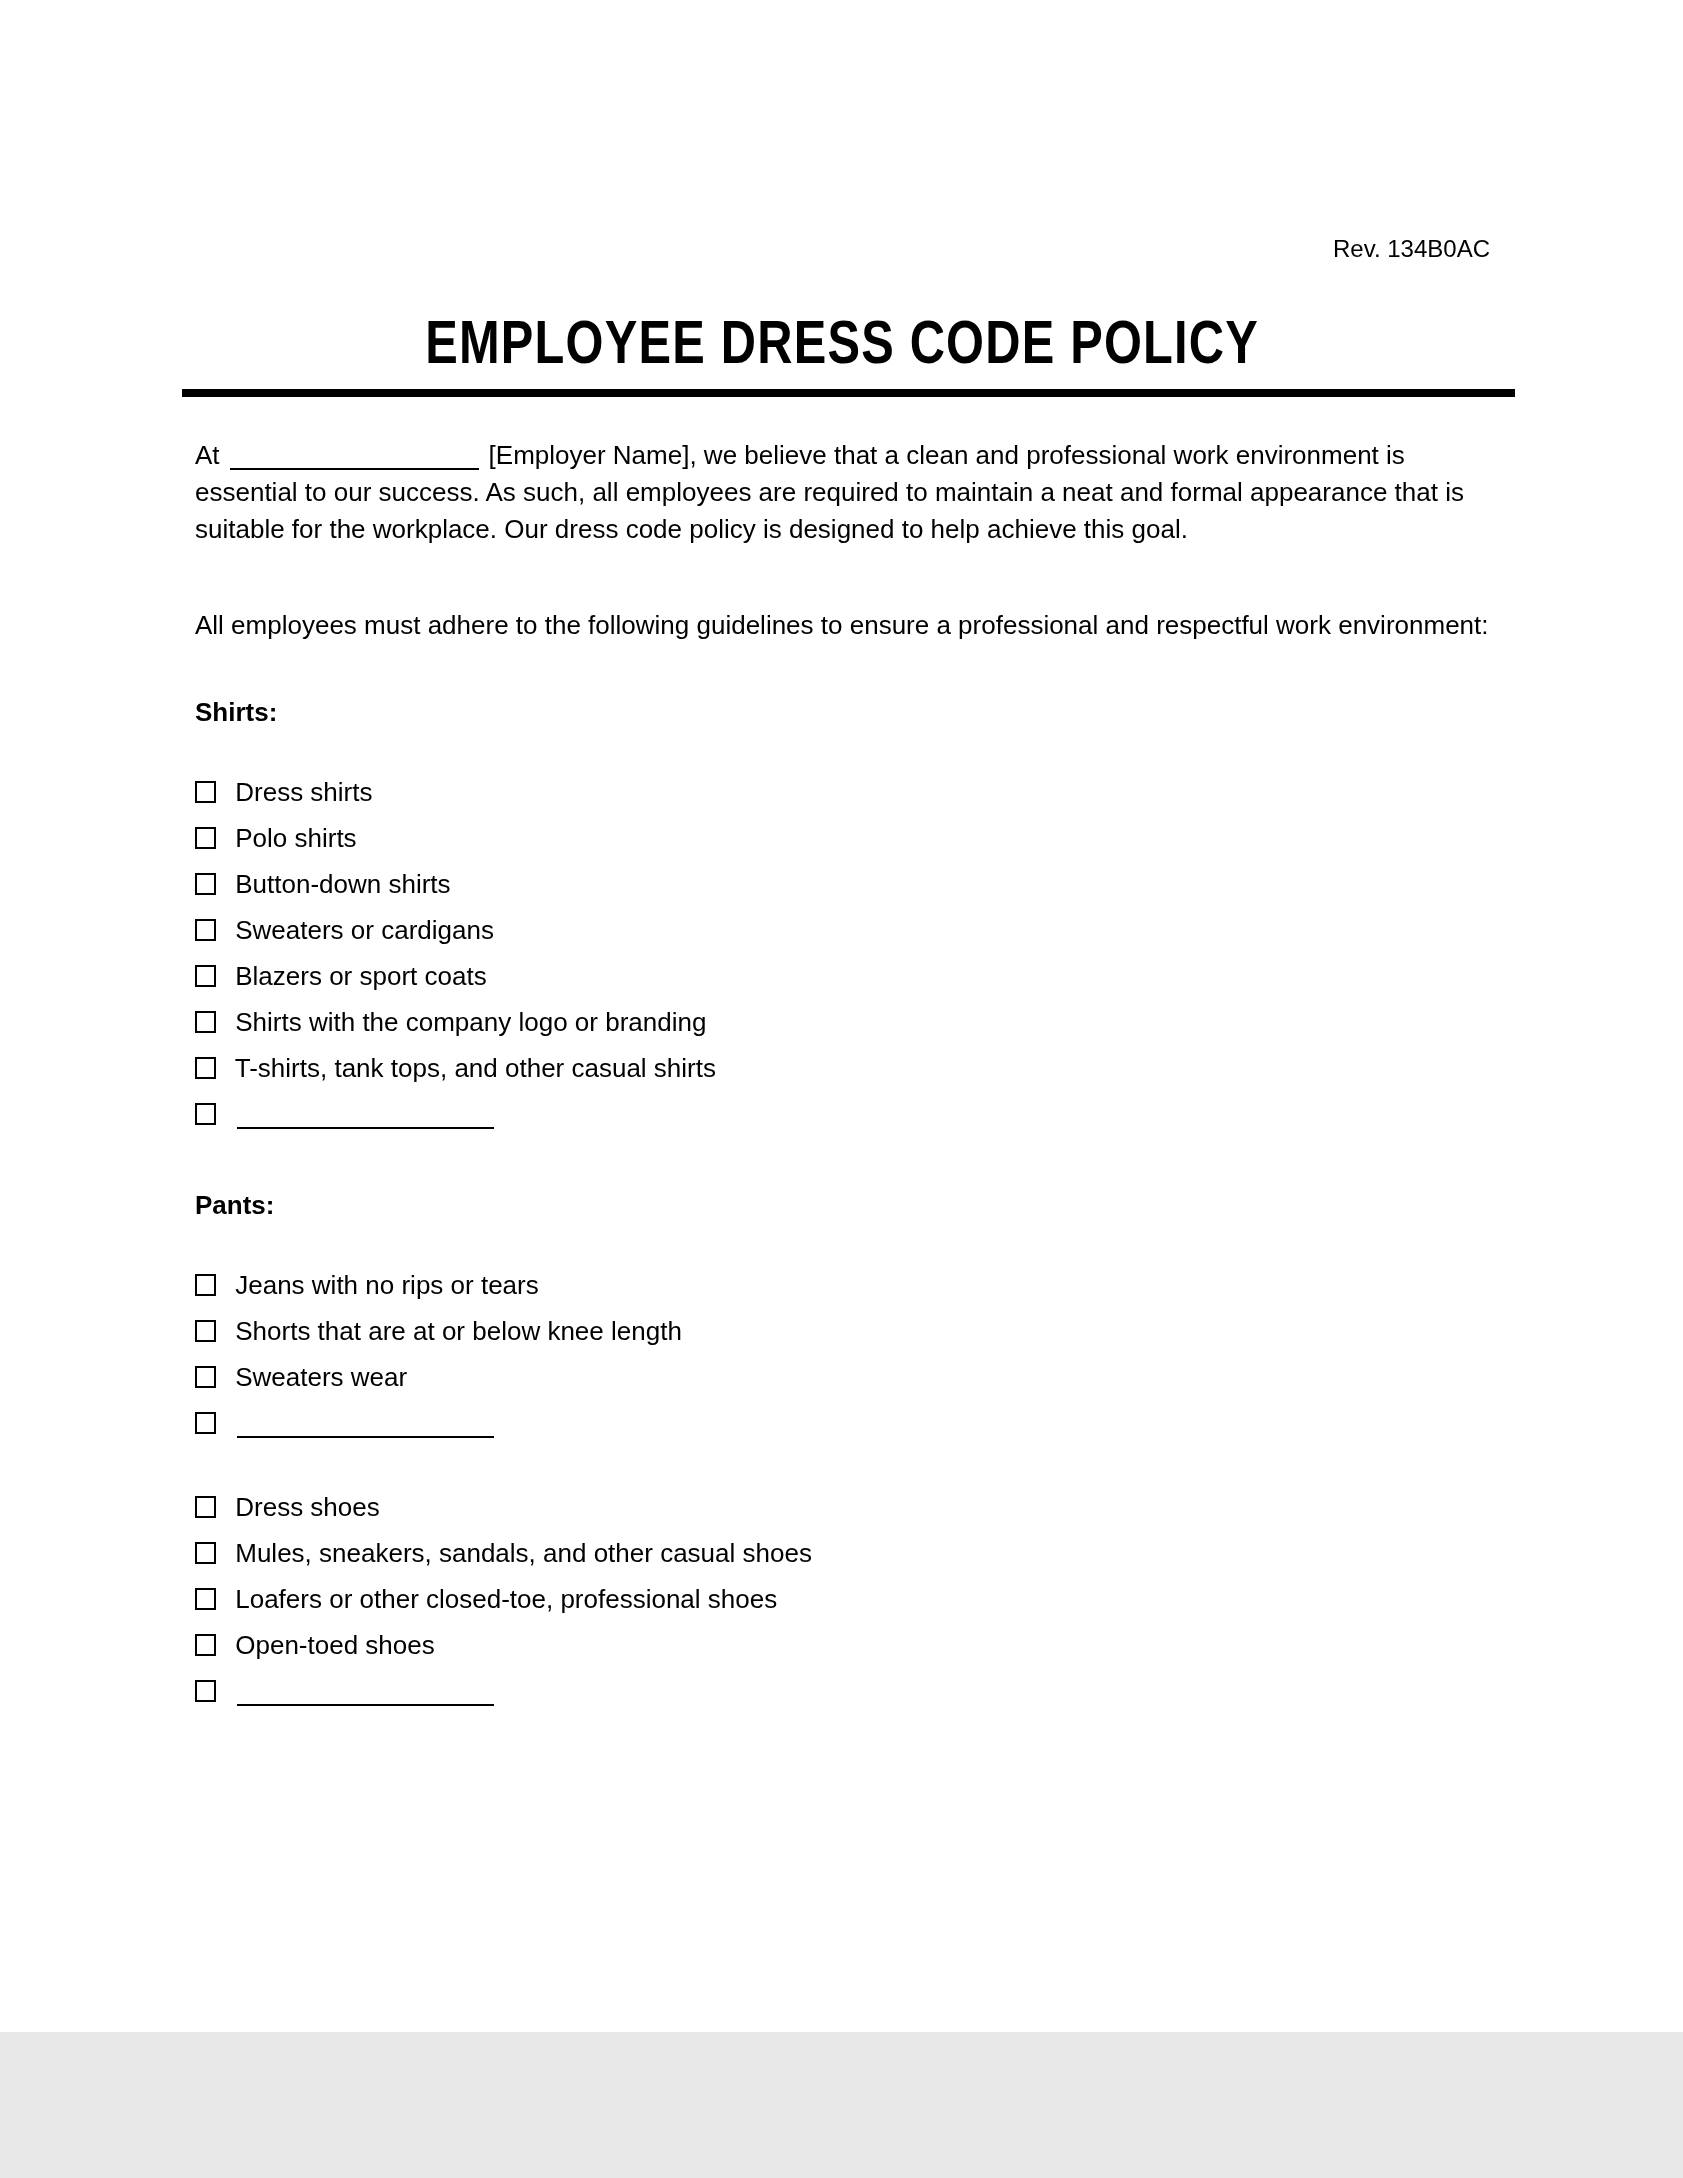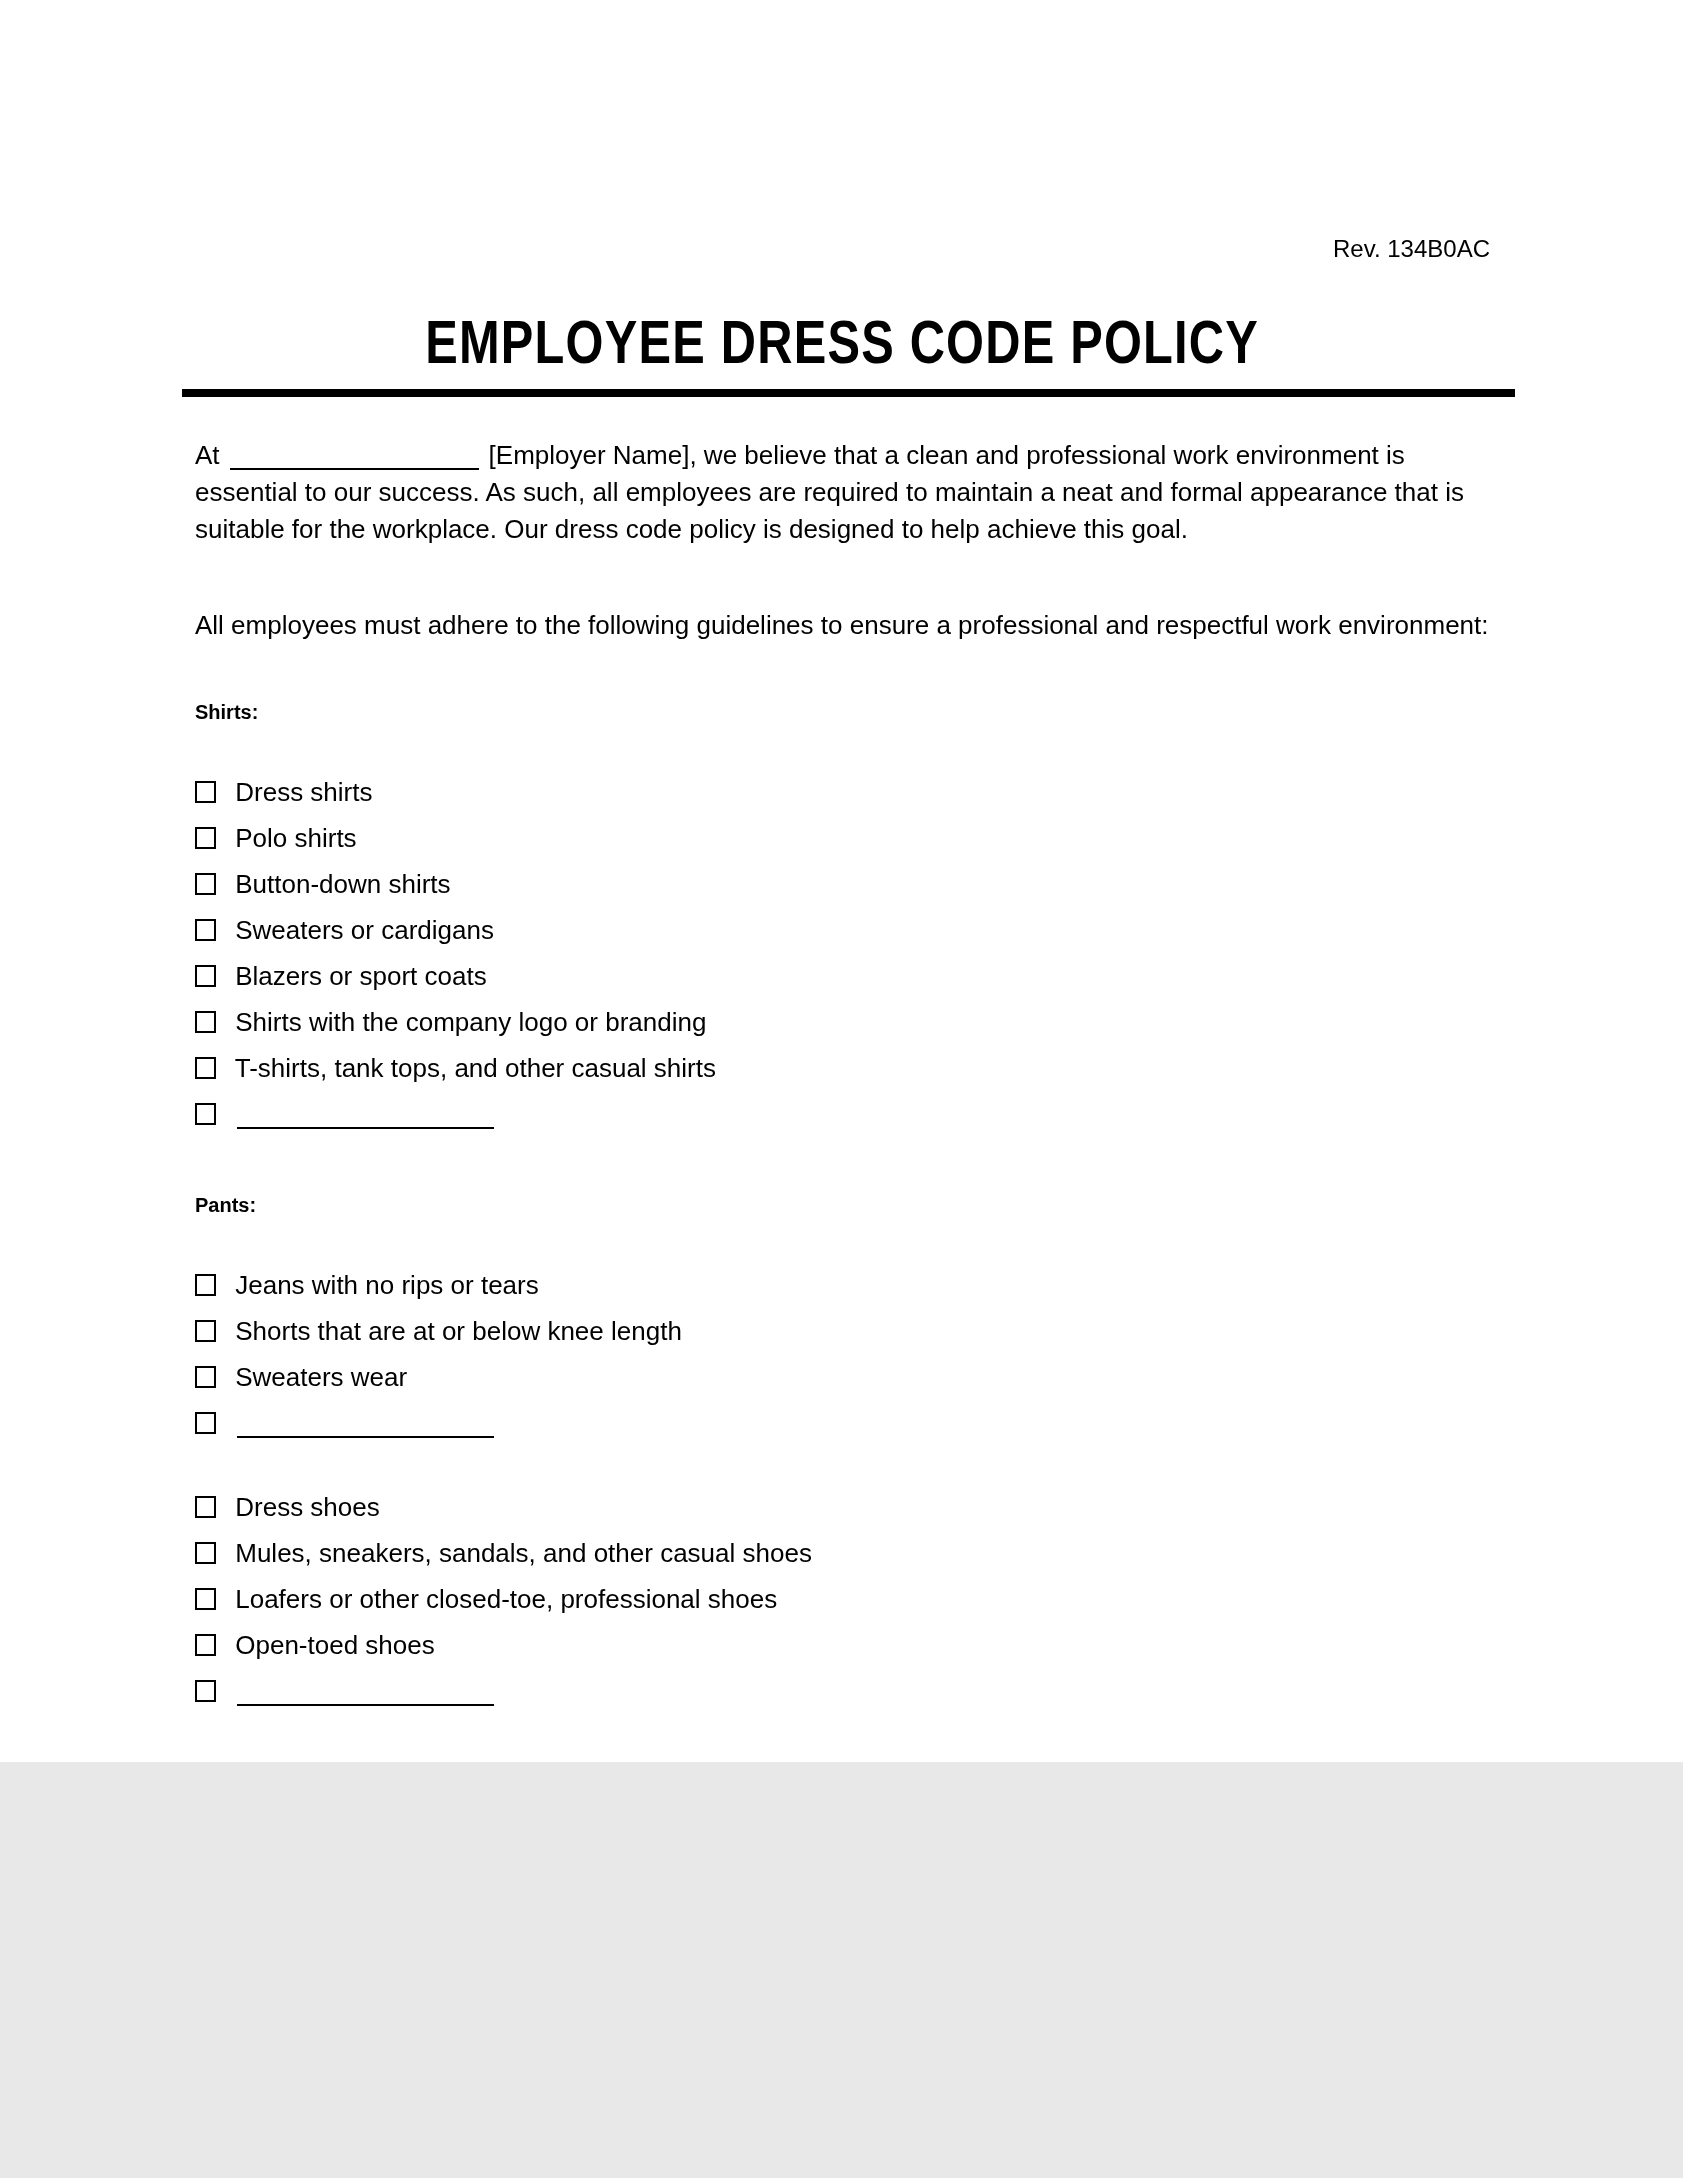--- a/index.html
+++ b/index.html
@@ -5,21 +5,21 @@
   :root{
     --text-color:#000000;
     --bg-color:#ffffff;
     --rule-color:#000000;
   }
   *{margin:0;padding:0;box-sizing:border-box;}
   html,body{background:#e8e8e8;}
   .page{
     position:relative;
     width:1683px;
-    height:1762px;
+    height:2032px;
     background:var(--bg-color);
     color:var(--text-color);
     font-family:"Liberation Sans","DejaVu Sans",sans-serif;
     overflow:hidden;
   }
   .content{
     padding:236px 193px 0 195px;
   }
   .rev{
     text-align:right;
@@ -59,21 +59,21 @@
   .intro-blank{
     width:249px;
     margin:0 10px;
   }
   .item-blank{
     width:257px;
     margin-left:2px;
   }
   .section-heading{
     margin-top:50px;
-    font-size:20px;
+    font-size:26px;
     font-weight:bold;
     line-height:37px;
   }
   ul.checklist{
     list-style:none;
     margin-top:38px;
   }
   li.check-item{
     font-size:26px;
     line-height:46px;

